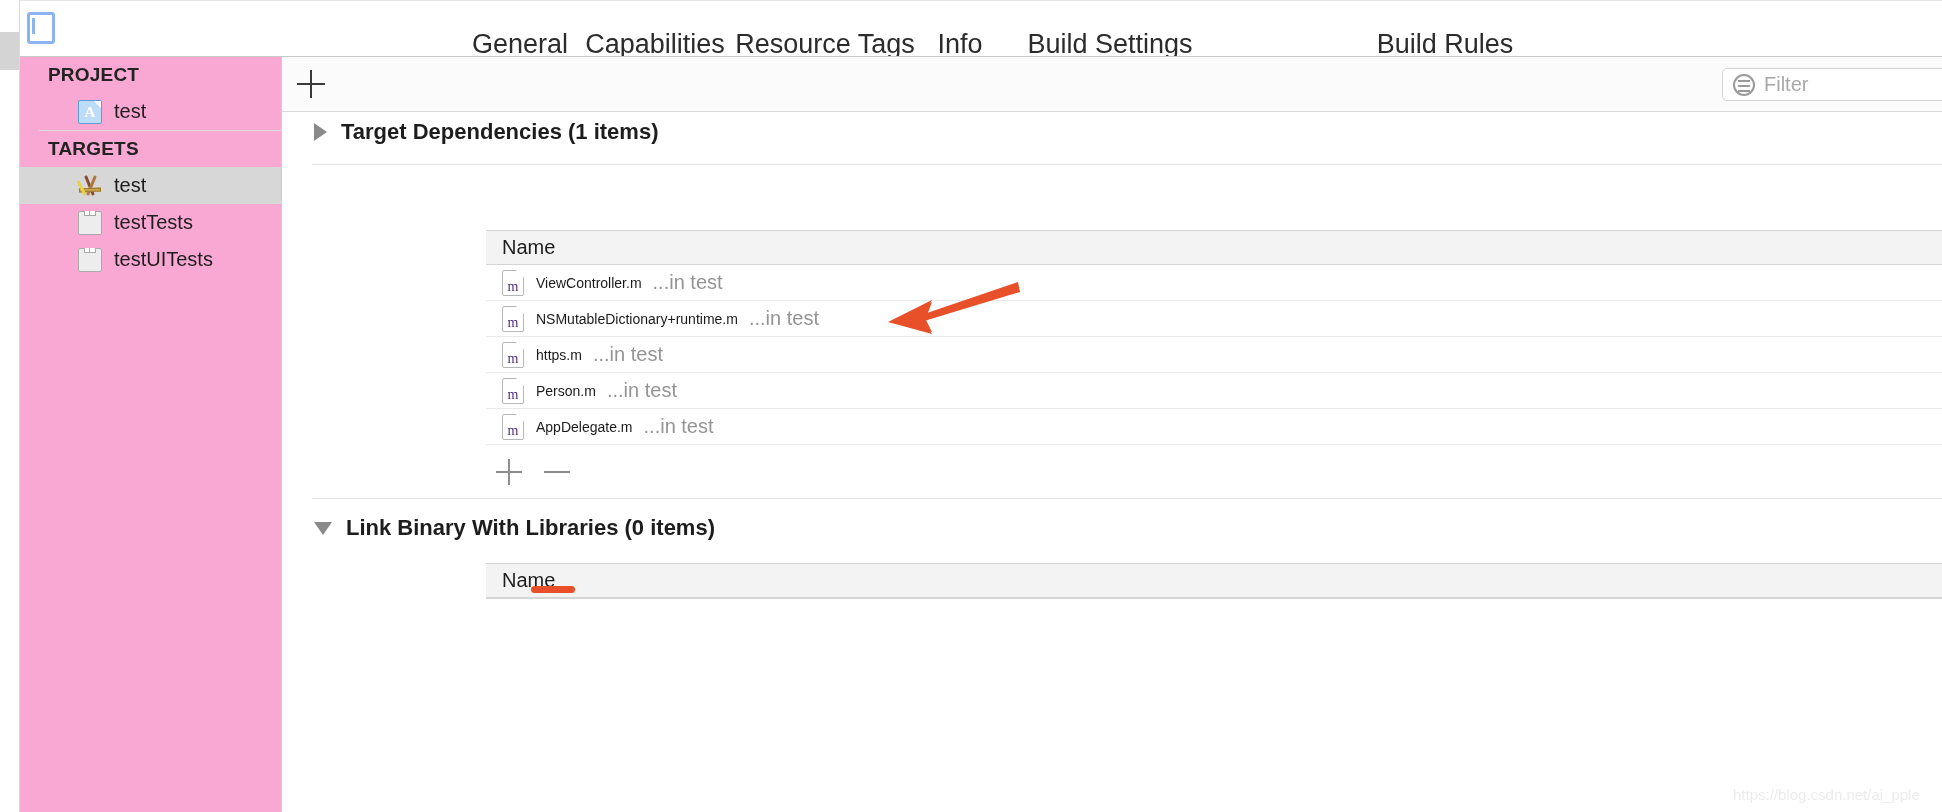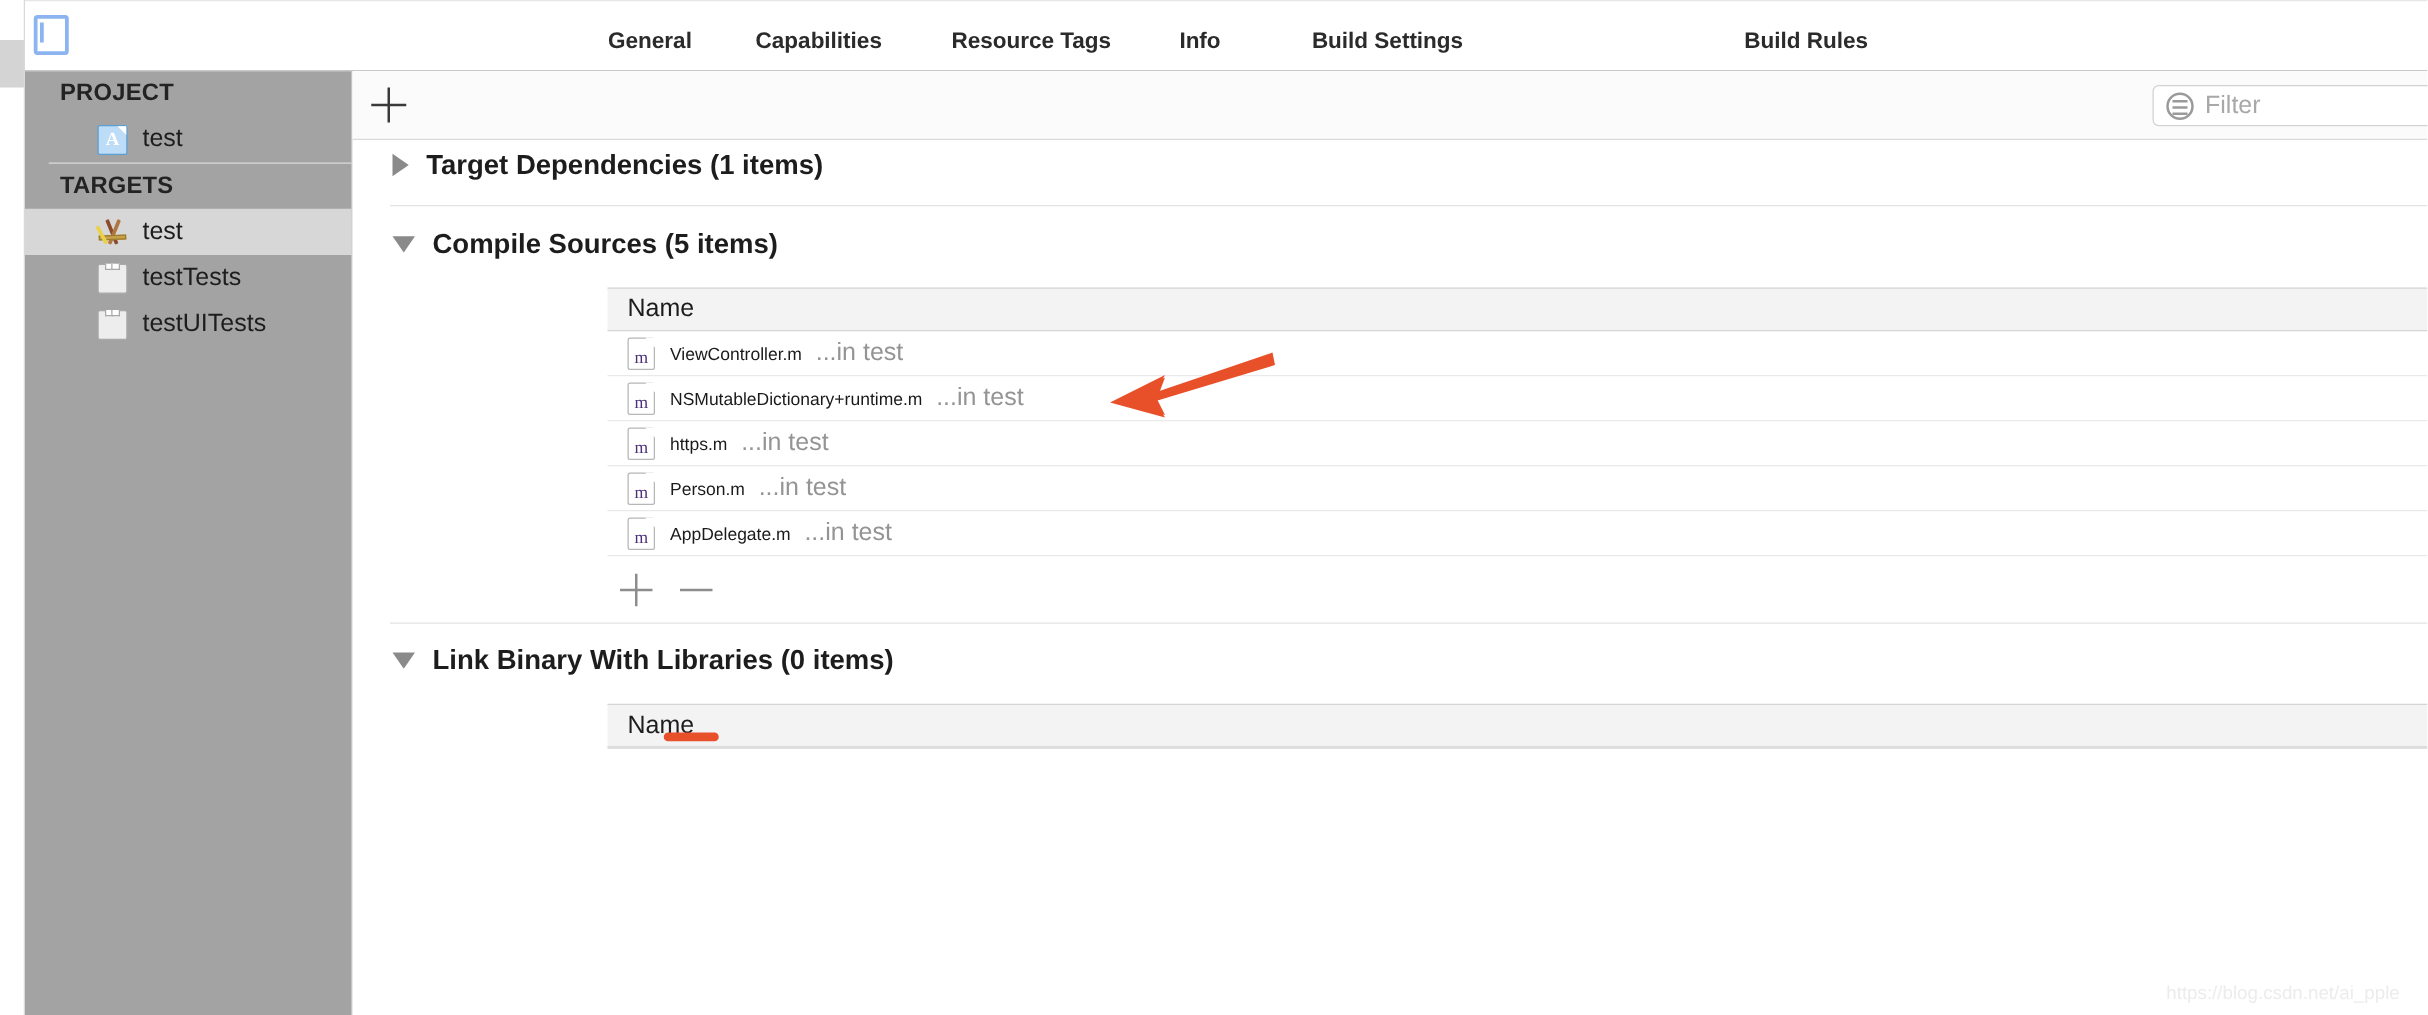--- a/index.html
+++ b/index.html
@@ -30,32 +30,31 @@
     border:3px solid #8cb4f0; border-radius:3px;
     background:#ffffff;
   }
   .doc-icon::after {
     content:""; position:absolute; left:2px; top:3px;
     width:3px; height:16px; background:#8cb4f0;
   }
 
   .tabs { position:absolute; left:0; top:0; height:56px; width:1922px; }
   .tab {
-    position:absolute; top:4px; height:56px;
+    position:absolute; top:16px; height:56px;
     display:flex; align-items:center; justify-content:center;
-    font-size:18px; color:#2b2b2b; white-space:nowrap;
+    font-size:27px; color:#2b2b2b; white-space:nowrap;
     cursor:default;
-    font-weight:bold;
   }
   .tab.active { color:#2b6df0; }
 
   
   .sidebar {
     position:absolute; left:20px; top:57px; width:262px; height:755px;
-    background:#a3a3a3;
+    background:#f9a8d4;
   }
   .sidebar-border { position:absolute; left:281px; top:57px; width:1px; height:755px; background:#cfcfcf; }
 
   .side-header {
     position:absolute; left:0; height:36px; width:262px;
     display:flex; align-items:center;
     font-size:19px; font-weight:bold; color:#232323;
     padding-left:28px; letter-spacing:0.2px;
   }
   .side-sep { position:absolute; left:19px; width:243px; height:1px; background:#dcdcdc; }
@@ -272,24 +271,20 @@
       </div>
       <div class="toolbar-botline"></div>
     </div>
 
     <div class="phase-head" style="left:32px; top:62px;">
       <span class="tri tri-right"></span>
       <span>Target Dependencies (1 items)</span>
     </div>
     <div class="hsep" style="left:30px; top:107px; width:1630px;"></div>
 
-    <div class="phase-head" style="left:32px; top:125px;">
-      <span class="tri tri-down"></span>
-      <span>Compile Sources (5 items)</span>
-    </div>
 
     <div class="tbl-head" style="left:204px; top:173px; width:1456px;">
       <span>Name</span>
     </div>
 
     <div id="compile-rows">
         <div class="tbl-row" style="left: 204px; width: 1456px; top: 208px;">
           <span class="icon-m">
             <span class="mletter">m</span>
           </span>

